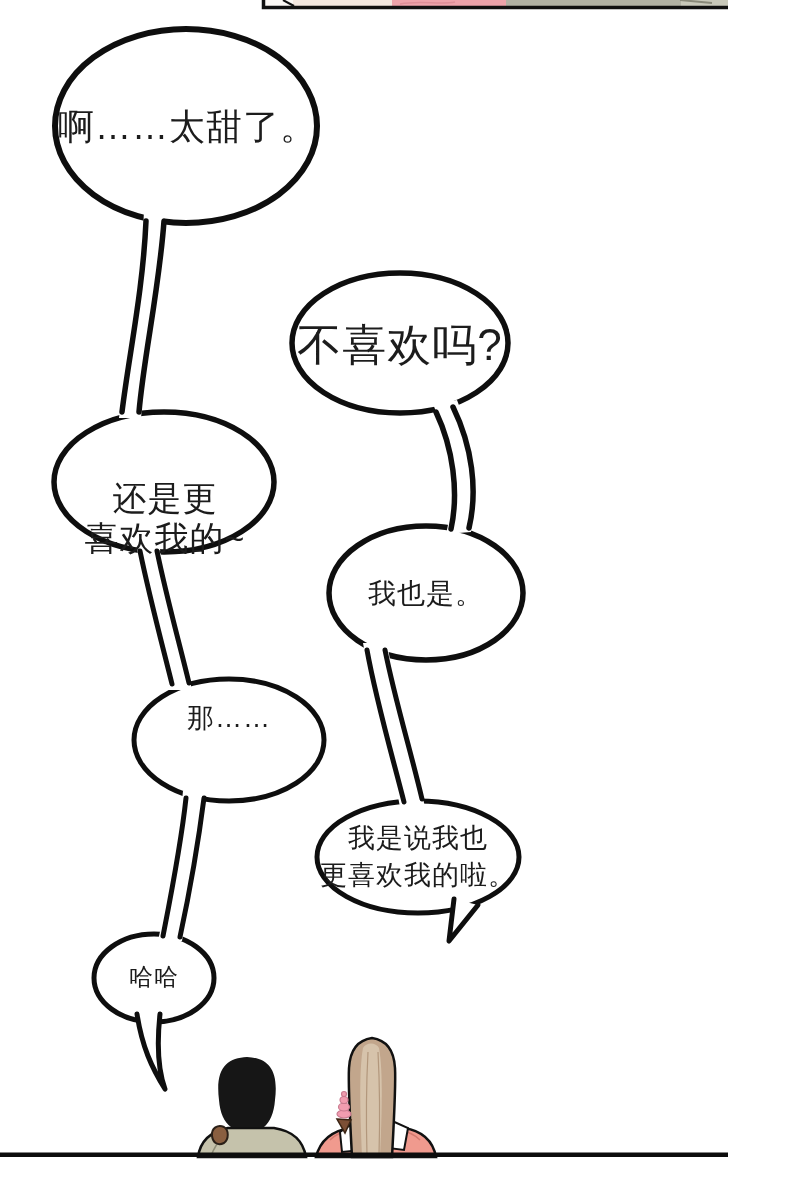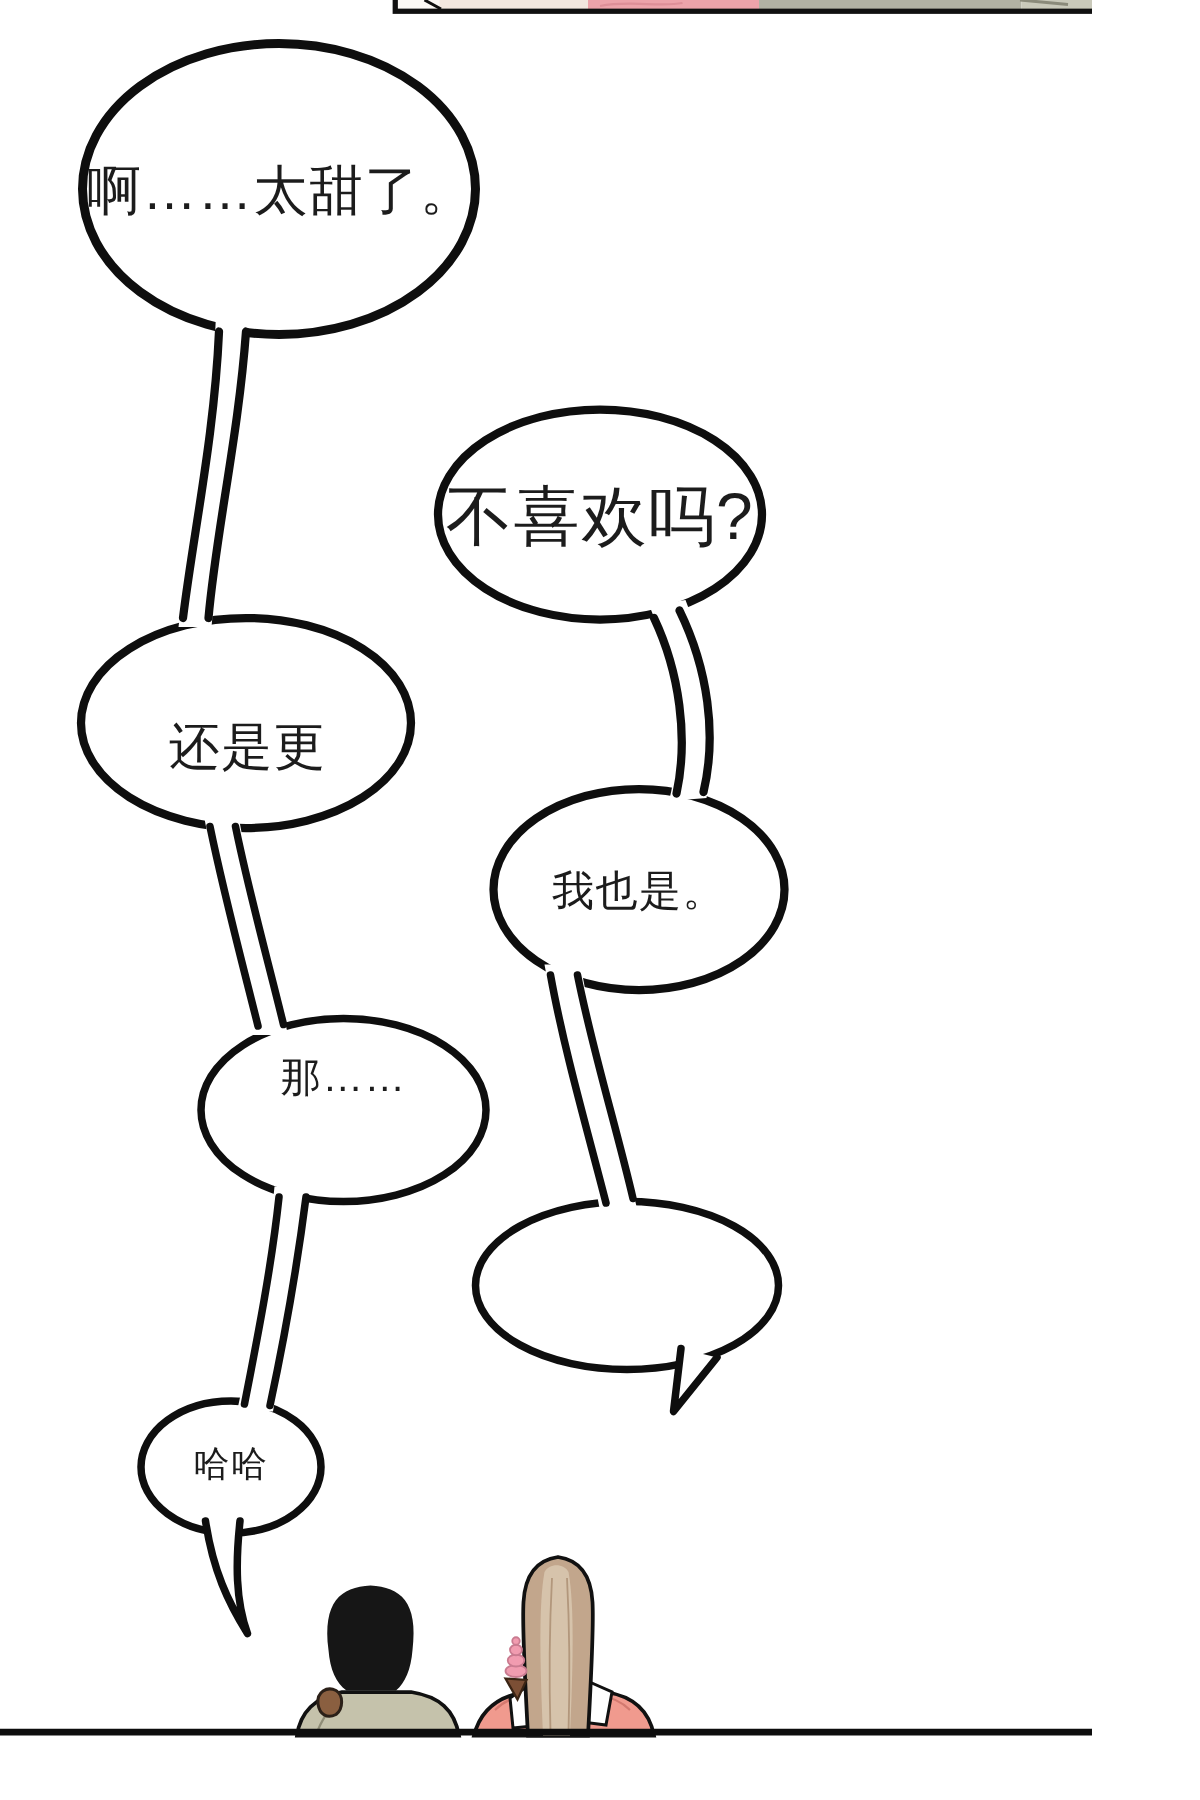--- a/index.html
+++ b/index.html
@@ -118,24 +118,29 @@
   </svg>
 
   <div class="bubble-text bt1">
     <div>啊……太甜了。</div>
   </div>
   <div class="bubble-text bt2">
     <div>不喜欢吗?</div>
   </div>
   <div class="bubble-text bt3">
     <div>还是更</div>
+    <div>喜欢我的~</div>
   </div>
   <div class="bubble-text bt4">
     <div>我也是。</div>
   </div>
   <div class="bubble-text bt5">
     <div>那……</div>
+  </div>
+  <div class="bubble-text bt6">
+    <div>我是说我也</div>
+    <div>更喜欢我的啦。</div>
   </div>
   <div class="bubble-text bt7">
     <div>哈哈</div>
   </div>
 
 </div>
 
 </body></html>

